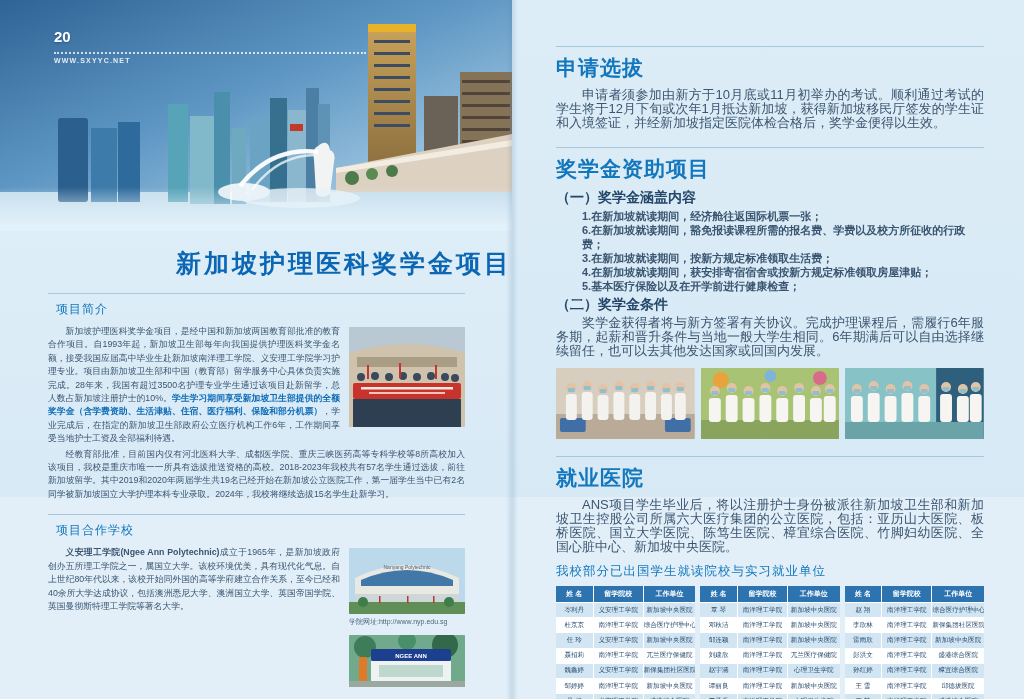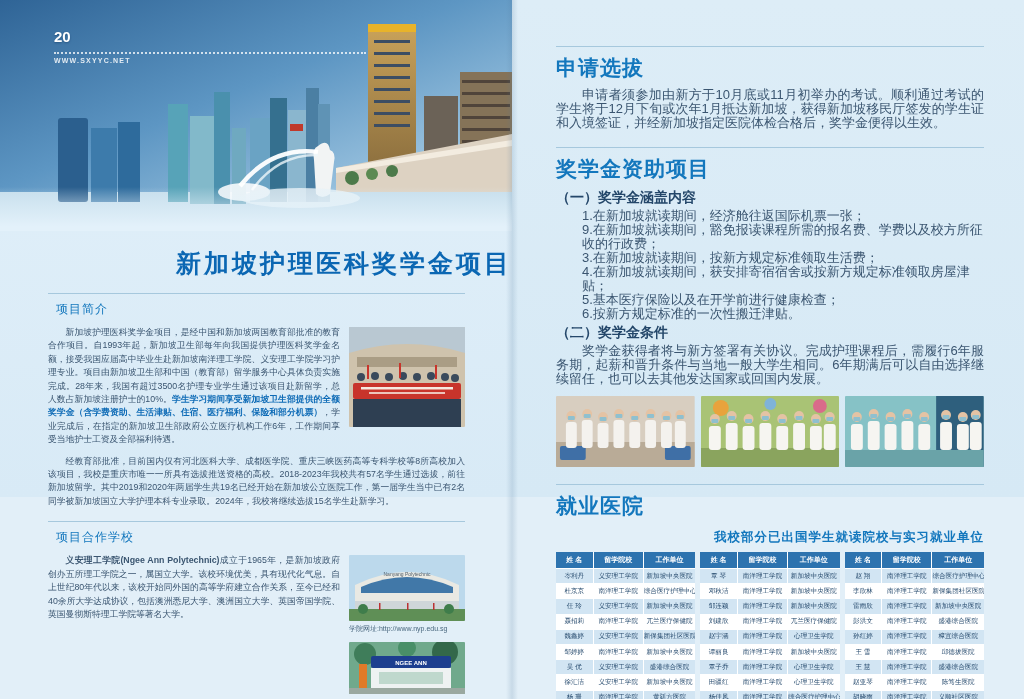--- a/index.html
+++ b/index.html
@@ -23,39 +23,39 @@
     background:linear-gradient(180deg,rgba(227,241,250,0),#e3f1fa 90%);}
   .hero-pagenum{position:absolute;left:54px;top:28px;color:#fff;font-weight:bold;font-size:15px;text-shadow:0 1px 2px rgba(0,40,80,.4);}
   .hero-dotline{position:absolute;left:54px;top:52px;width:312px;border-top:2px dotted rgba(255,255,255,.75);}
   .hero-site{position:absolute;left:54px;top:57px;color:rgba(255,255,255,.85);font-size:7px;letter-spacing:1.2px;font-weight:bold;}
 
   .main-title{margin:16px 0 6px;text-align:right;color:#0b67b3;font-size:25px;font-weight:bold;letter-spacing:3px;}
 
   .lcontent{padding:0 47px 0 48px;}
   .lsec{border-top:1px solid #a6c8dd;margin-top:13px;padding-top:7px;}
   .lhead{margin:0 8px 7px;color:#1377bd;font-size:12px;font-weight:normal;letter-spacing:1px;}
-  .body-p{margin:8px 0 2px;font-size:8.8px;line-height:13.4px;color:#3a5570;text-align:justify;text-indent:2em;}
+  .body-p{margin:0 0 2px;font-size:8.8px;line-height:13.4px;color:#3a5570;text-align:justify;text-indent:2em;}
   .hl{color:#0e6bb6;font-weight:bold;}
   .photo-float{float:right;width:116px;margin:2px 0 6px 9px;}
   .photo-float svg{display:block;width:116px;border-radius:1px;}
   .photo-cap{font-size:7px;color:#4a687f;margin:3px 0 8px;}
 
   
   .rcontent{padding:0 40px 0 44px;}
   .rsec{border-top:1px solid #a6c8dd;padding-top:7px;margin-top:17px;}
   .rsec.first{margin-top:46px;}
   .rhead{margin:0 0 6px;color:#1377bd;font-size:21px;font-weight:bold;letter-spacing:1px;}
   .rbody{margin:0;font-size:13px;line-height:14px;color:#3a5570;text-align:justify;text-indent:2em;}
   .sub-h{margin:3px 0 2px;font-size:14px;font-weight:bold;color:#24476a;}
-  .fitems div{font-size:13px;line-height:14px;color:#3a5570;padding-left:26px;}
+  .fitems div{font-size:11px;line-height:14px;color:#3a5570;padding-left:26px;font-weight:bold;}
 
   .strip{display:flex;gap:6px;margin:10px 0 2px;}
   .strip svg{display:block;flex:1;height:71px;border-radius:1px;}
 
-  .ttitle{margin:9px 0 6px;text-align:right;color:#1377bd;font-weight:bold;font-size:12.5px;letter-spacing:1px;}
+  .ttitle{margin:9px 0 6px;text-align:left;color:#1377bd;font-weight:normal;font-size:12.5px;letter-spacing:1px;}
   .tables{display:flex;gap:5px;}
   .tgroup{flex:1;min-width:0;}
   .thead{display:flex;background:#2d73af;color:#fff;font-size:7px;font-weight:bold;}
   .thead span{padding:3px 0;}
   .trow{display:flex;font-size:6.6px;color:#274b6e;background:#fff;}
   .trow:nth-of-type(odd){background:#d2e5f3;}
   .thead span,.trow span{text-align:center;box-sizing:border-box;border-right:1px solid #fff;overflow:hidden;white-space:nowrap;}
   .trow span{padding:2.6px 0;border-top:1px solid #fff;}
   .c-name{width:27%;}
   .c-school{width:36%;}
@@ -227,29 +227,28 @@
         <p class="rbody">申请者须参加由新方于10月底或11月初举办的考试。顺利通过考试的学生将于12月下旬或次年1月抵达新加坡，获得新加坡移民厅签发的学生证和入境签证，并经新加坡指定医院体检合格后，奖学金便得以生效。</p>
       </div>
 
       <div class="rsec">
         <h2 class="rhead">奖学金资助项目</h2>
         <div class="sub-h">（一）奖学金涵盖内容</div>
         <div class="fitems">
 
             <div>1.在新加坡就读期间，经济舱往返国际机票一张；</div>
 
-            <div>9.在新加坡就读期间，豁免报读课程所需的报名费、学费以及校方所征收的行政费；</div>
+            <div>6.在新加坡就读期间，豁免报读课程所需的报名费、学费以及校方所征收的行政费；</div>
 
             <div>3.在新加坡就读期间，按新方规定标准领取生活费；</div>
 
             <div>4.在新加坡就读期间，获安排寄宿宿舍或按新方规定标准领取房屋津贴；</div>
 
             <div>5.基本医疗保险以及在开学前进行健康检查；</div>
 
-            <div>6.按新方规定标准的一次性搬迁津贴。</div>
           </div>
         <div class="sub-h">（二）奖学金条件</div>
         <p class="rbody">奖学金获得者将与新方签署有关协议。完成护理课程后，需履行6年服务期，起薪和晋升条件与当地一般大学生相同。6年期满后可以自由选择继续留任，也可以去其他发达国家或回国内发展。</p>
       </div>
 
       <div class="strip">
         <svg viewBox="0 0 140 71" preserveAspectRatio="none">
           <rect width="140" height="71" fill="#d8cec0"></rect>
           <rect y="46" width="140" height="25" fill="#b9ab97"></rect>
           <rect x="4" y="50" width="26" height="14" rx="2" fill="#3f6fa6"></rect>
@@ -354,20 +353,21 @@
               <rect x="76.5" y="21" width="7" height="4" rx="1"></rect>
               <rect x="98.5" y="19" width="7" height="4" rx="1"></rect>
             <rect x="115.5" y="21" width="7" height="4" rx="1"></rect>
               <rect x="128.5" y="19" width="7" height="4" rx="1"></rect>
           </g>
         </svg>
       </div>
 
       <div class="rsec">
         <h2 class="rhead">就业医院</h2>
+        <p class="rbody">ANS项目学生毕业后，将以注册护士身份被派往新加坡卫生部和新加坡卫生控股公司所属六大医疗集团的公立医院，包括：亚历山大医院、板桥医院、国立大学医院、陈笃生医院、樟宜综合医院、竹脚妇幼医院、全国心脏中心、新加坡中央医院。</p>
       </div>
 
       <div class="ttitle">我校部分已出国学生就读院校与实习就业单位</div>
 
       <div class="tables">
         <div class="tgroup">
           <div class="thead">
             <span class="c-name">姓 名</span>
             <span class="c-school">留学院校</span>
             <span class="c-unit">工作单位</span>

